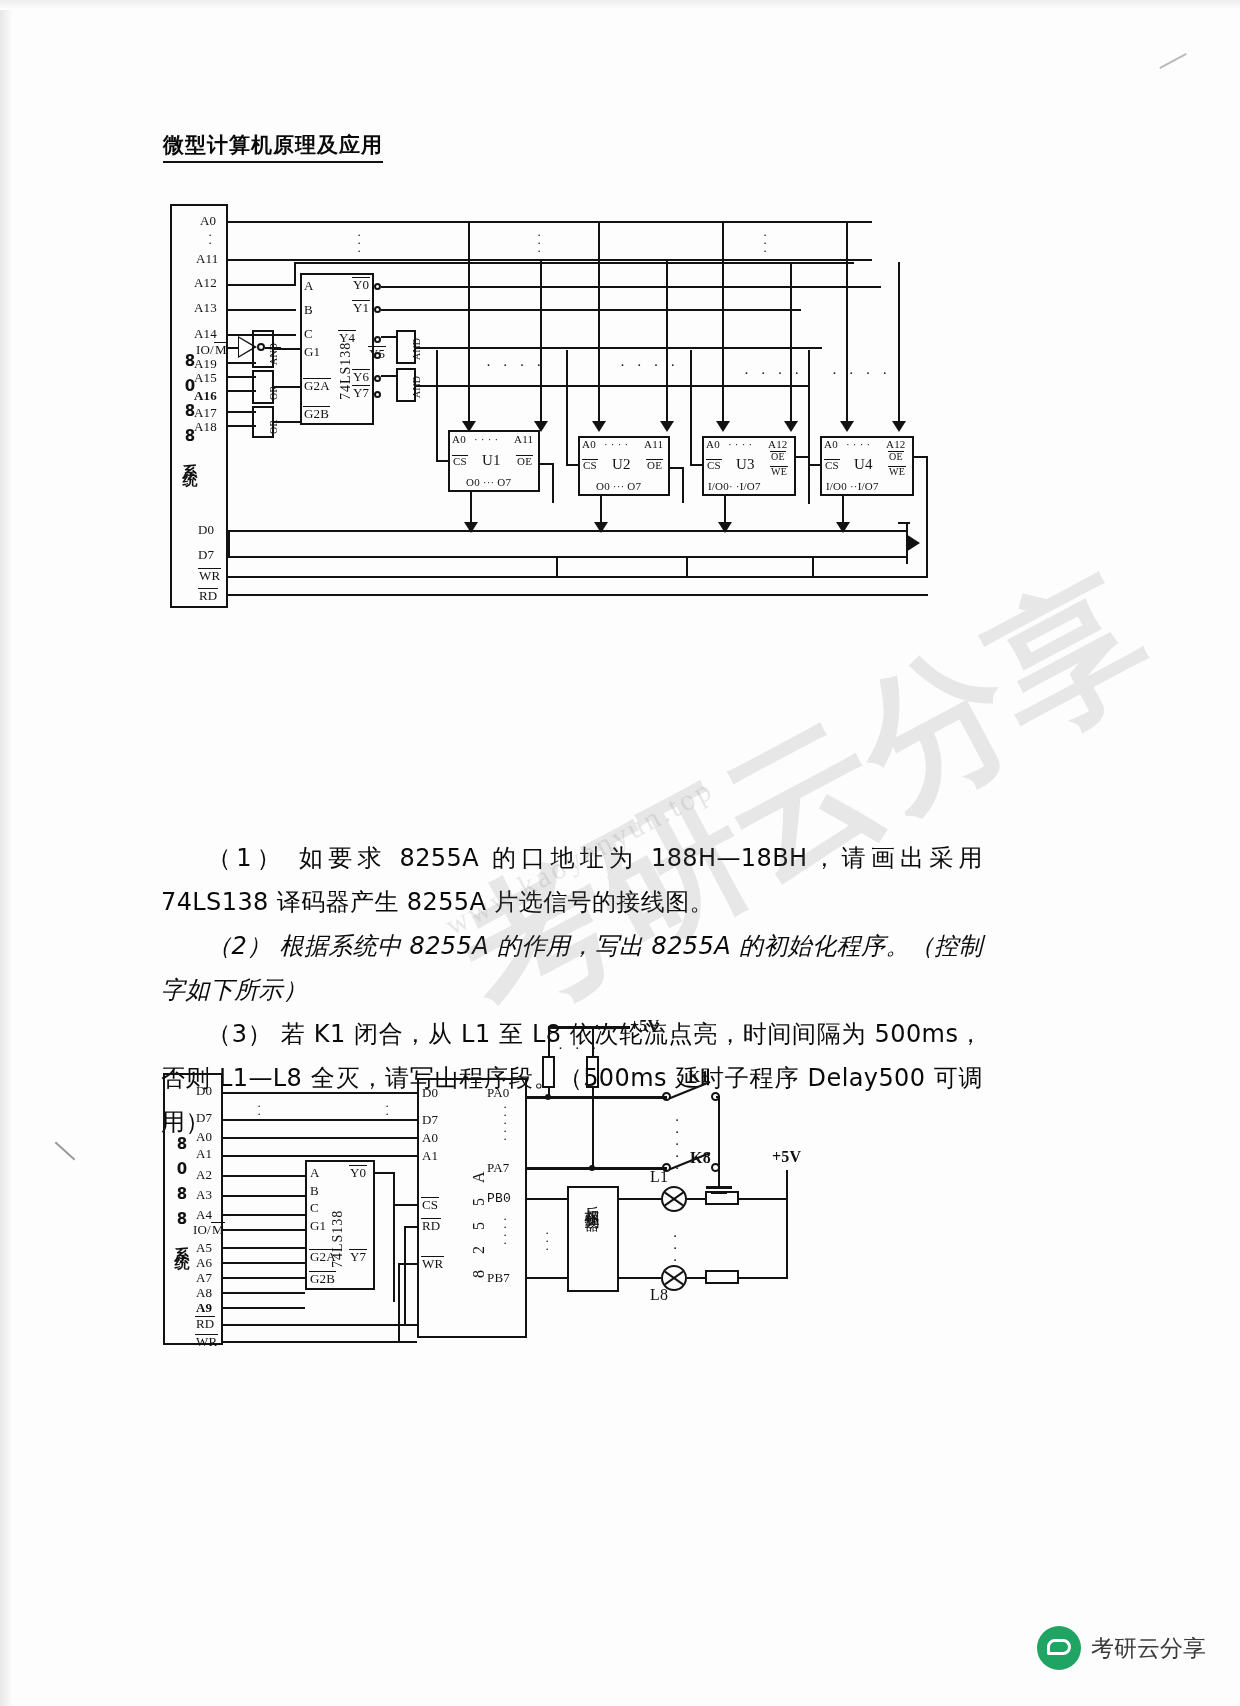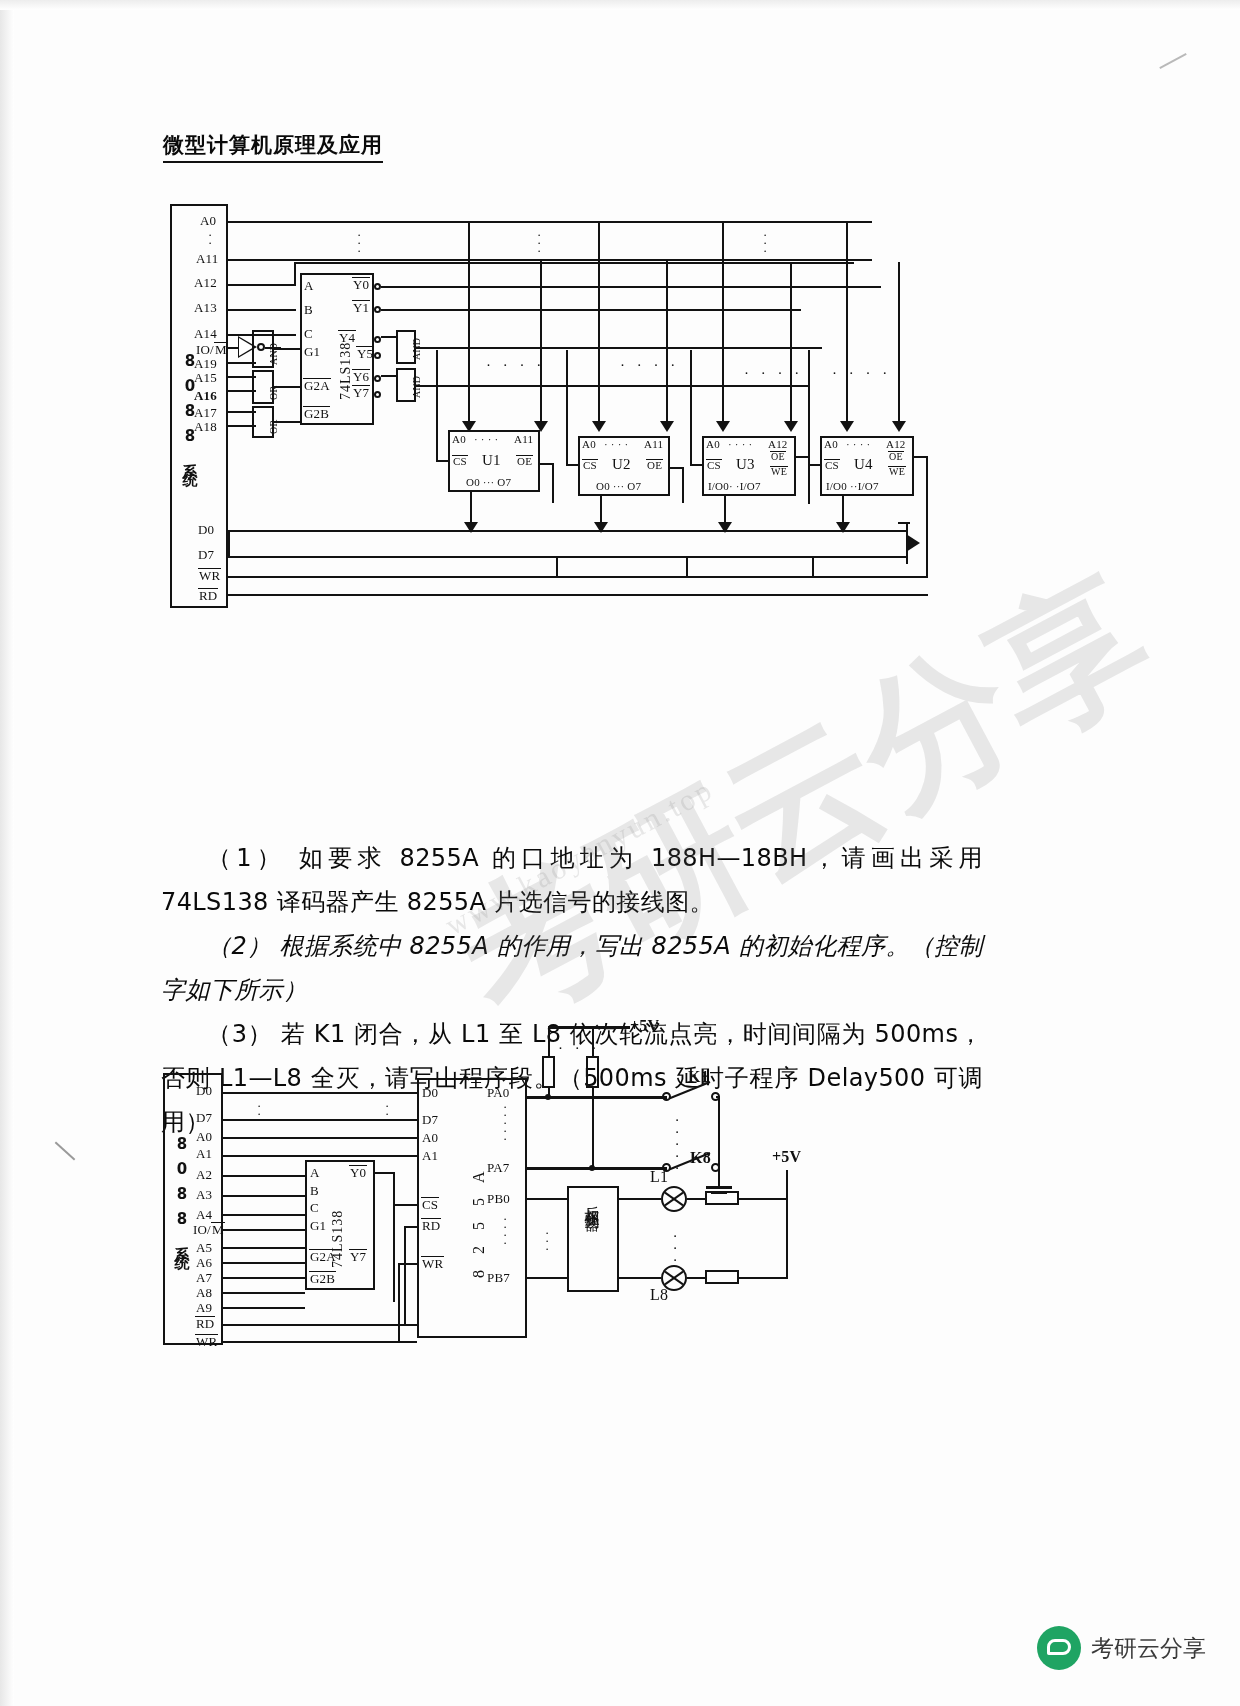--- a/index.html
+++ b/index.html
@@ -134,21 +134,21 @@
     <div class="lbl" style="left:304px;top:278px;">A</div>
     <div class="lbl" style="left:304px;top:302px;">B</div>
     <div class="lbl" style="left:304px;top:326px;">C</div>
     <div class="lbl" style="left:304px;top:344px;">G1</div>
     <div class="lbl" style="left:303px;top:378px;"><span class="ov">G2A</span></div>
     <div class="lbl" style="left:303px;top:406px;"><span class="ov">G2B</span></div>
 
     <div class="lbl" style="left:352px;top:277px;"><span class="ov">Y0</span></div>
     <div class="lbl" style="left:352px;top:300px;"><span class="ov">Y1</span></div>
     <div class="lbl" style="left:338px;top:330px;"><span class="ov">Y4</span></div>
-    <div class="lbl" style="left:356px;top:346px;"><span class="ov">Y5</span></div>
+    <div class="lbl" style="left:368px;top:346px;"><span class="ov">Y5</span></div>
     <div class="lbl" style="left:352px;top:369px;"><span class="ov">Y6</span></div>
     <div class="lbl" style="left:352px;top:385px;"><span class="ov">Y7</span></div>
 
     <div class="circ" style="left:374px;top:283px;width:7px;height:7px;"></div>
     <div class="circ" style="left:374px;top:306px;width:7px;height:7px;"></div>
     <div class="circ" style="left:374px;top:336px;width:7px;height:7px;"></div>
     <div class="circ" style="left:374px;top:352px;width:7px;height:7px;"></div>
     <div class="circ" style="left:374px;top:375px;width:7px;height:7px;"></div>
     <div class="circ" style="left:374px;top:391px;width:7px;height:7px;"></div>
 
@@ -299,21 +299,21 @@
     <div class="lbl" style="left:196px;top:1129px;">A0</div>
     <div class="lbl" style="left:196px;top:1146px;">A1</div>
     <div class="lbl" style="left:196px;top:1167px;">A2</div>
     <div class="lbl" style="left:196px;top:1187px;">A3</div>
     <div class="lbl" style="left:196px;top:1207px;">A4</div>
     <div class="lbl" style="left:193px;top:1222px;">IO/<span class="ov">M</span></div>
     <div class="lbl" style="left:196px;top:1240px;">A5</div>
     <div class="lbl" style="left:196px;top:1255px;">A6</div>
     <div class="lbl" style="left:196px;top:1270px;">A7</div>
     <div class="lbl" style="left:196px;top:1285px;">A8</div>
-    <div class="lbl" style="left:196px;top:1300px;">A9</div>
+    <div class="lbl" style="left:196px;top:1300px;font-weight:bold;">A9</div>
     <div class="lbl" style="left:195px;top:1316px;"><span class="ov">RD</span></div>
     <div class="lbl" style="left:195px;top:1334px;"><span class="ov">WR</span></div>
 
     <div class="ln h" style="left:223px;top:1092px;width:194px;"></div>
     <div class="ln h" style="left:223px;top:1119px;width:194px;"></div>
     <div class="ln h" style="left:223px;top:1137px;width:194px;"></div>
     <div class="ln h" style="left:223px;top:1155px;width:194px;"></div>
     <div class="dots-v" style="left:256px;top:1099px;">.<br>.</div>
     <div class="dots-v" style="left:384px;top:1099px;">.<br>.</div>
 
@@ -350,21 +350,21 @@
     <div class="lbl" style="left:422px;top:1085px;">D0</div>
     <div class="lbl" style="left:422px;top:1112px;">D7</div>
     <div class="lbl" style="left:422px;top:1130px;">A0</div>
     <div class="lbl" style="left:422px;top:1148px;">A1</div>
     <div class="lbl" style="left:421px;top:1197px;"><span class="ov">CS</span></div>
     <div class="lbl" style="left:421px;top:1218px;"><span class="ov">RD</span></div>
     <div class="lbl" style="left:421px;top:1256px;"><span class="ov">WR</span></div>
 
     <div class="lbl" style="left:487px;top:1085px;">PA0</div>
     <div class="lbl" style="left:487px;top:1160px;">PA7</div>
-    <div class="lbl" style="left:487px;top:1191px;">PB0</div>
+    <div class="lbl" style="left:487px;top:1191px;font-family:Liberation Mono, monospace;">PB0</div>
     <div class="lbl" style="left:487px;top:1270px;">PB7</div>
     <div class="dots-v" style="left:502px;top:1100px;">.<br>.<br>.<br>.<br>.</div>
     <div class="dots-v" style="left:502px;top:1212px;">.<br>.<br>.<br>.</div>
 
     <div class="ln h" style="left:404px;top:1324px;width:14px;"></div>
     <div class="ln v" style="left:404px;top:1226px;height:100px;"></div>
     <div class="ln h" style="left:404px;top:1226px;width:14px;"></div>
     <div class="ln v" style="left:398px;top:1263px;height:80px;"></div>
     <div class="ln h" style="left:398px;top:1263px;width:20px;"></div>
 

